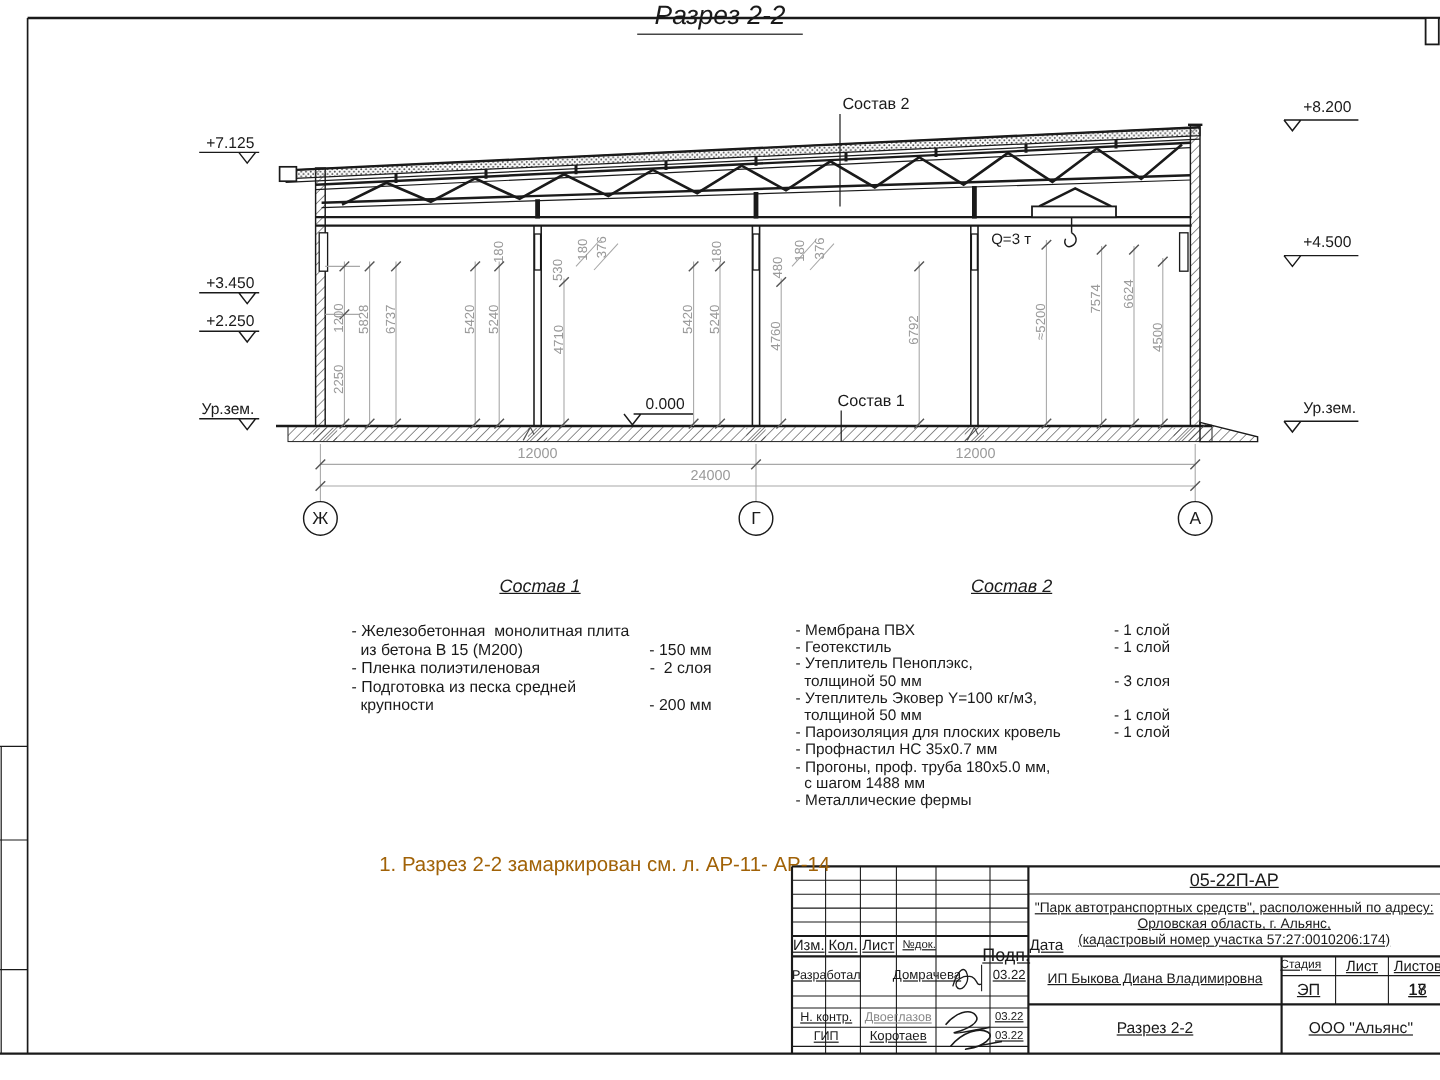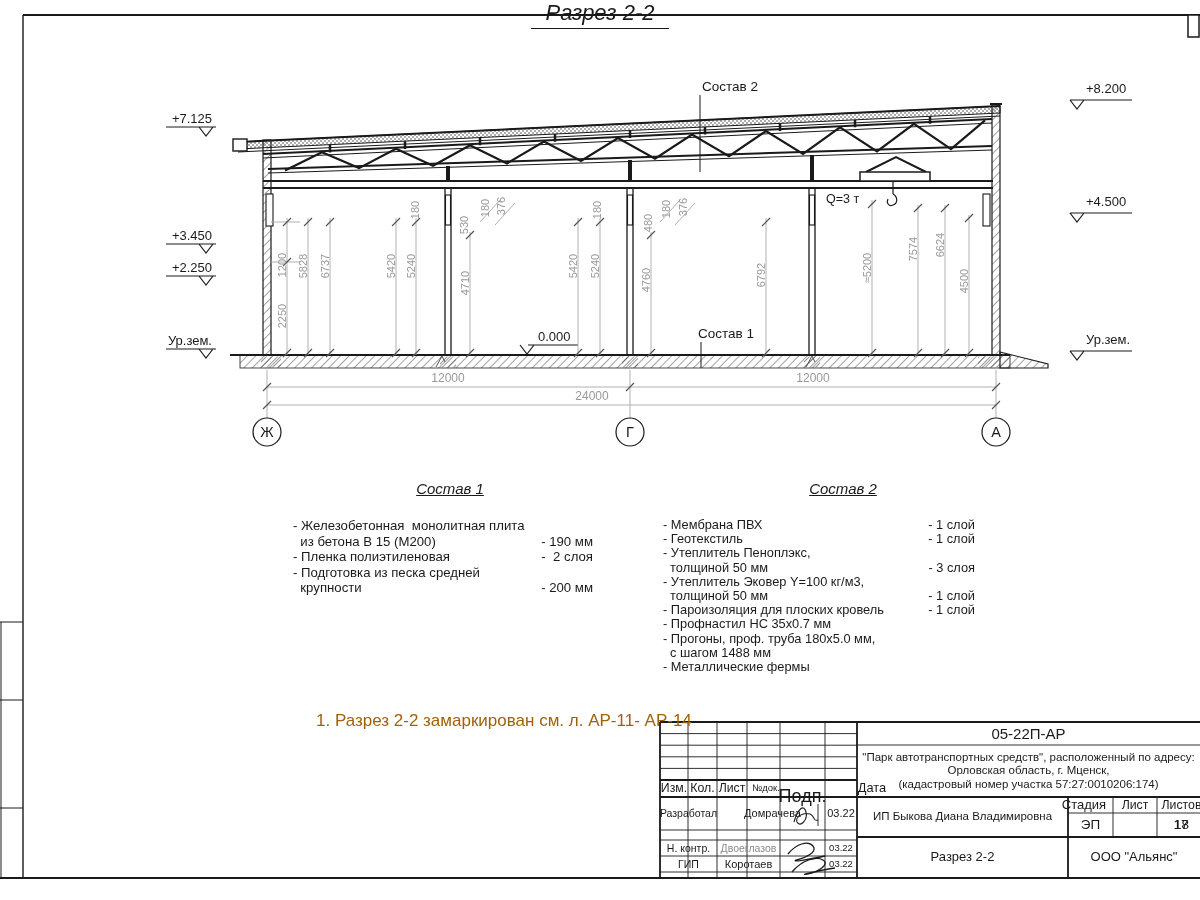--- a/index.html
+++ b/index.html
@@ -8,21 +8,21 @@
   #sheet svg{position:absolute;left:0;top:0;font-family:"Liberation Sans",sans-serif;}
   .abs{position:absolute;}
   .sheet-title{font-style:italic;font-size:22px;padding:0 14px 2px 14px;border-bottom:1.5px solid #1a1a1a;}
   .spec-hdr{font-style:italic;font-size:15px;text-decoration:underline;text-align:center;}
   .spec{font-size:13.2px;line-height:15.6px;}
   .spec2{font-size:12.8px;line-height:14.2px;}
   .spec .row,.spec2 .row{display:flex;}
   .spec .t,.spec2 .t{white-space:pre;}
   .spec .v,.spec2 .v{margin-left:auto;white-space:pre;}
   .note{font-size:17px;color:#a16207;}
-  .tb{position:absolute;display:flex;align-items:center;justify-content:center;line-height:1.15;}
+  .tb{position:absolute;display:flex;align-items:center;justify-content:center;line-height:1.15;text-decoration:underline;}
   .muted{color:#8a8a8a;}
   svg text{fill:#1a1a1a;}
   text.lvl{font-size:13px;}
   text.dim{font-size:11px;fill:#9a9a9a;}
   text.dspan{font-size:12px;fill:#9a9a9a;}
   text.axis{font-size:14.5px;text-anchor:middle;}
   text.lbl{font-size:13.5px;}
   text.qlbl{font-size:12.5px;}
 </style>
 </head>
@@ -201,21 +201,21 @@
   </div>
 
   <div class="abs spec-hdr" style="left:395px;top:480px;width:110px;">Состав 1</div>
   <div class="abs spec" style="left:293px;top:518px;width:300px;">
     <div class="row">
         <span class="t">- Железобетонная  монолитная плита</span>
         <span class="v"></span>
       </div>
     <div class="row">
         <span class="t">  из бетона В 15 (М200)</span>
-        <span class="v">- 190 мм</span>
+        <span class="v">- 150 мм</span>
       </div>
     <div class="row">
         <span class="t">- Пленка полиэтиленовая</span>
         <span class="v">-  2 слоя</span>
       </div>
     <div class="row">
         <span class="t">- Подготовка из песка средней</span>
         <span class="v"></span>
       </div>
     <div class="row">
@@ -270,38 +270,38 @@
         <span class="t">- Металлические фермы</span>
         <span class="v"></span>
       </div>
   </div>
 
   <div class="abs note" style="left:316px;top:711px;">1. Разрез 2-2 замаркирован см. л. АР-11- АР-14</div>
 
   <div class="tb" style="left:857px;top:722px;width:343px;height:23px;font-size:15px;">05-22П-АР</div>
   <div class="tb" style="left:860px;top:746px;width:337px;height:50px;font-size:11.5px;flex-direction:column;">
     <span>"Парк автотранспортных средств",  расположенный по адресу:</span>
-    <span>Орловская область, г. Мценск,</span>
+    <span>Орловская область, г. Альянс,</span>
     <span>(кадастровый номер участка 57:27:0010206:174)</span>
   </div>
   <div class="tb" style="left:857px;top:797px;width:211px;height:40px;font-size:11.5px;">ИП Быкова Диана Владимировна</div>
-  <div class="tb" style="left:1068px;top:797px;width:32px;height:16px;font-size:13px;">Стадия</div>
+  <div class="tb" style="left:1068px;top:797px;width:32px;height:16px;font-size:10px;">Стадия</div>
   <div class="tb" style="left:1113px;top:797px;width:44px;height:16px;font-size:12.3px;">Лист</div>
   <div class="tb" style="left:1157px;top:797px;width:49px;height:16px;font-size:12.3px;">Листов</div>
   <div class="tb" style="left:1068px;top:813px;width:45px;height:24px;font-size:13.5px;">ЭП</div>
   <div class="tb" style="left:1113px;top:813px;width:44px;height:24px;font-size:13.5px;margin-left:46px;">17</div>
   <div class="tb" style="left:1157px;top:813px;width:49px;height:24px;font-size:13.5px;">18</div>
   <div class="tb" style="left:857px;top:837px;width:211px;height:41px;font-size:13px;">Разрез 2-2</div>
   <div class="tb" style="left:1068px;top:837px;width:132px;height:41px;font-size:13px;">ООО "Альянс"</div>
 
   <div class="tb" style="left:660px;top:780px;width:28px;height:17px;font-size:12.3px;">Изм.</div>
   <div class="tb" style="left:688px;top:780px;width:29px;height:17px;font-size:12.3px;">Кол.</div>
   <div class="tb" style="left:717px;top:780px;width:30px;height:17px;font-size:12.3px;">Лист</div>
   <div class="tb" style="left:747px;top:780px;width:38px;height:17px;font-size:9.5px;">№док.</div>
-  <div class="tb" style="left:780px;top:780px;width:45px;height:33px;font-size:18px;">Подп.</div>
+  <div class="tb" style="left:780px;top:780px;width:45px;height:33px;font-size:15px;padding-left:36px;">Подп.</div>
   <div class="tb" style="left:825px;top:780px;width:32px;height:17px;font-size:12.8px;padding-left:31px;">Дата</div>
 
   <div class="tb" style="left:660px;top:797px;width:57px;height:33px;font-size:10.5px;">Разработал</div>
   <div class="tb" style="left:717px;top:797px;width:63px;height:33px;font-size:11px;padding-left:24px;">Домрачева</div>
   <div class="tb" style="left:825px;top:797px;width:32px;height:33px;font-size:11px;">03.22</div>
 
   <div class="tb" style="left:660px;top:840px;width:57px;height:16px;font-size:10.5px;">Н. контр.</div>
   <div class="tb muted" style="left:717px;top:840px;width:63px;height:16px;font-size:10.5px;">Двоеглазов</div>
   <div class="tb" style="left:825px;top:840px;width:32px;height:16px;font-size:9.5px;">03.22</div>
 

